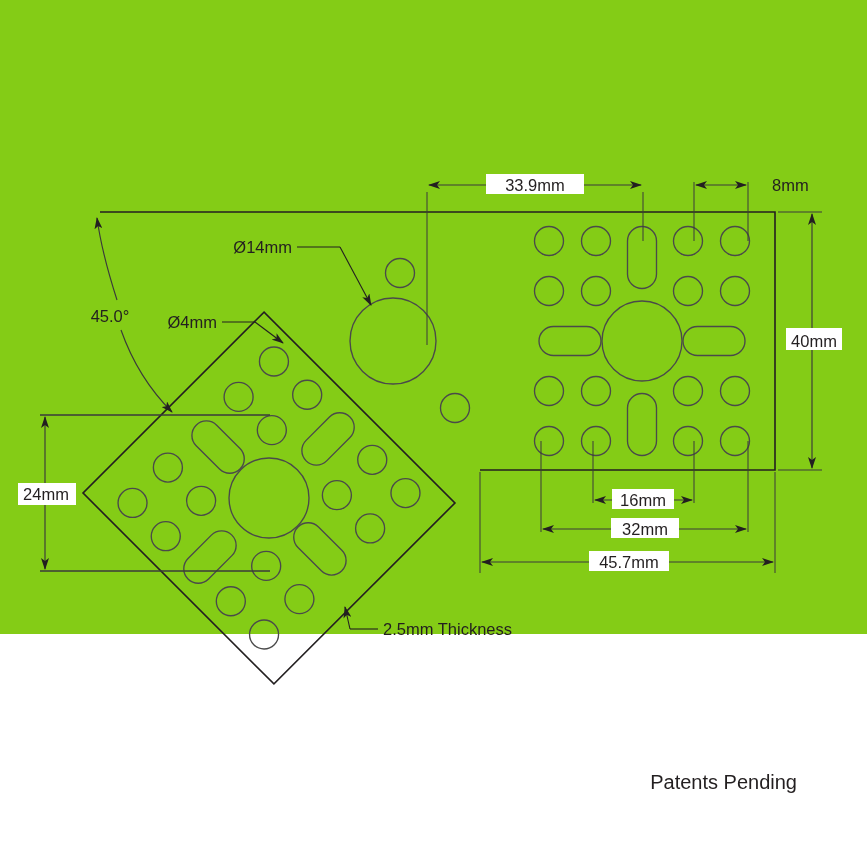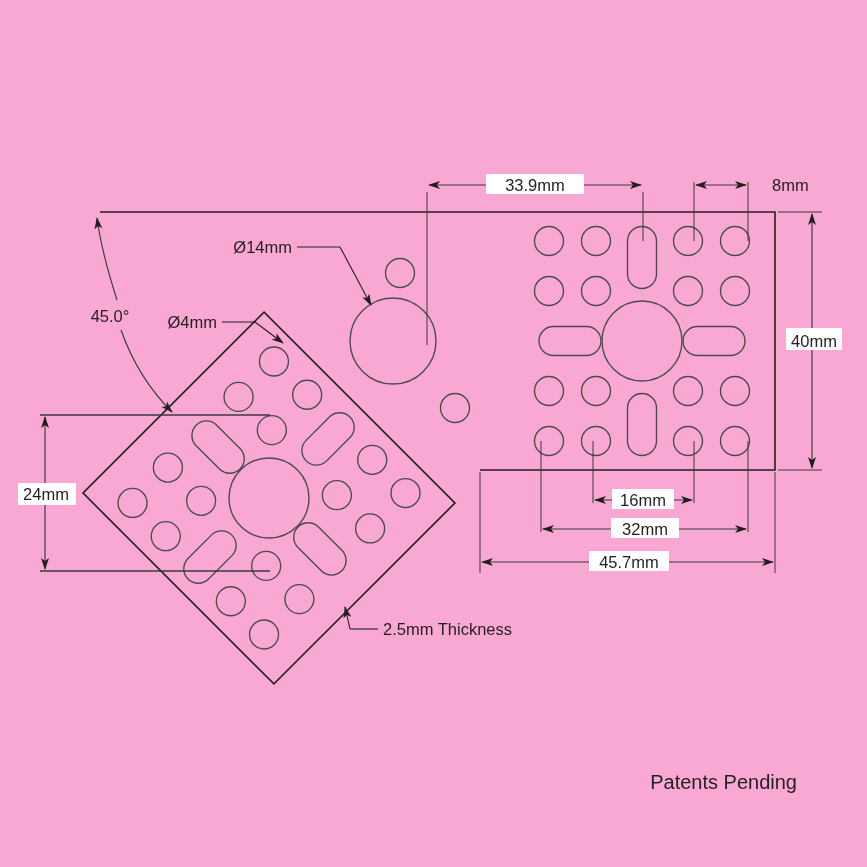--- a/index.html
+++ b/index.html
@@ -10,22 +10,22 @@
   }
   body {
     width: 867px;
     height: 867px;
     font-family: "Liberation Sans", sans-serif;
     overflow: hidden;
   }
   #drawing-root {
     position: relative;
     width: 867px;
-    height: 867px;
-    background: #f9a8d4;
+    height: 634px;
+    background: #84cc16;
   }
   svg#cad {
     display: block;
     width: 867px;
     height: 867px;
   }
   .outline {
     fill: none;
     stroke: #231f20;
     stroke-width: 1.6;

